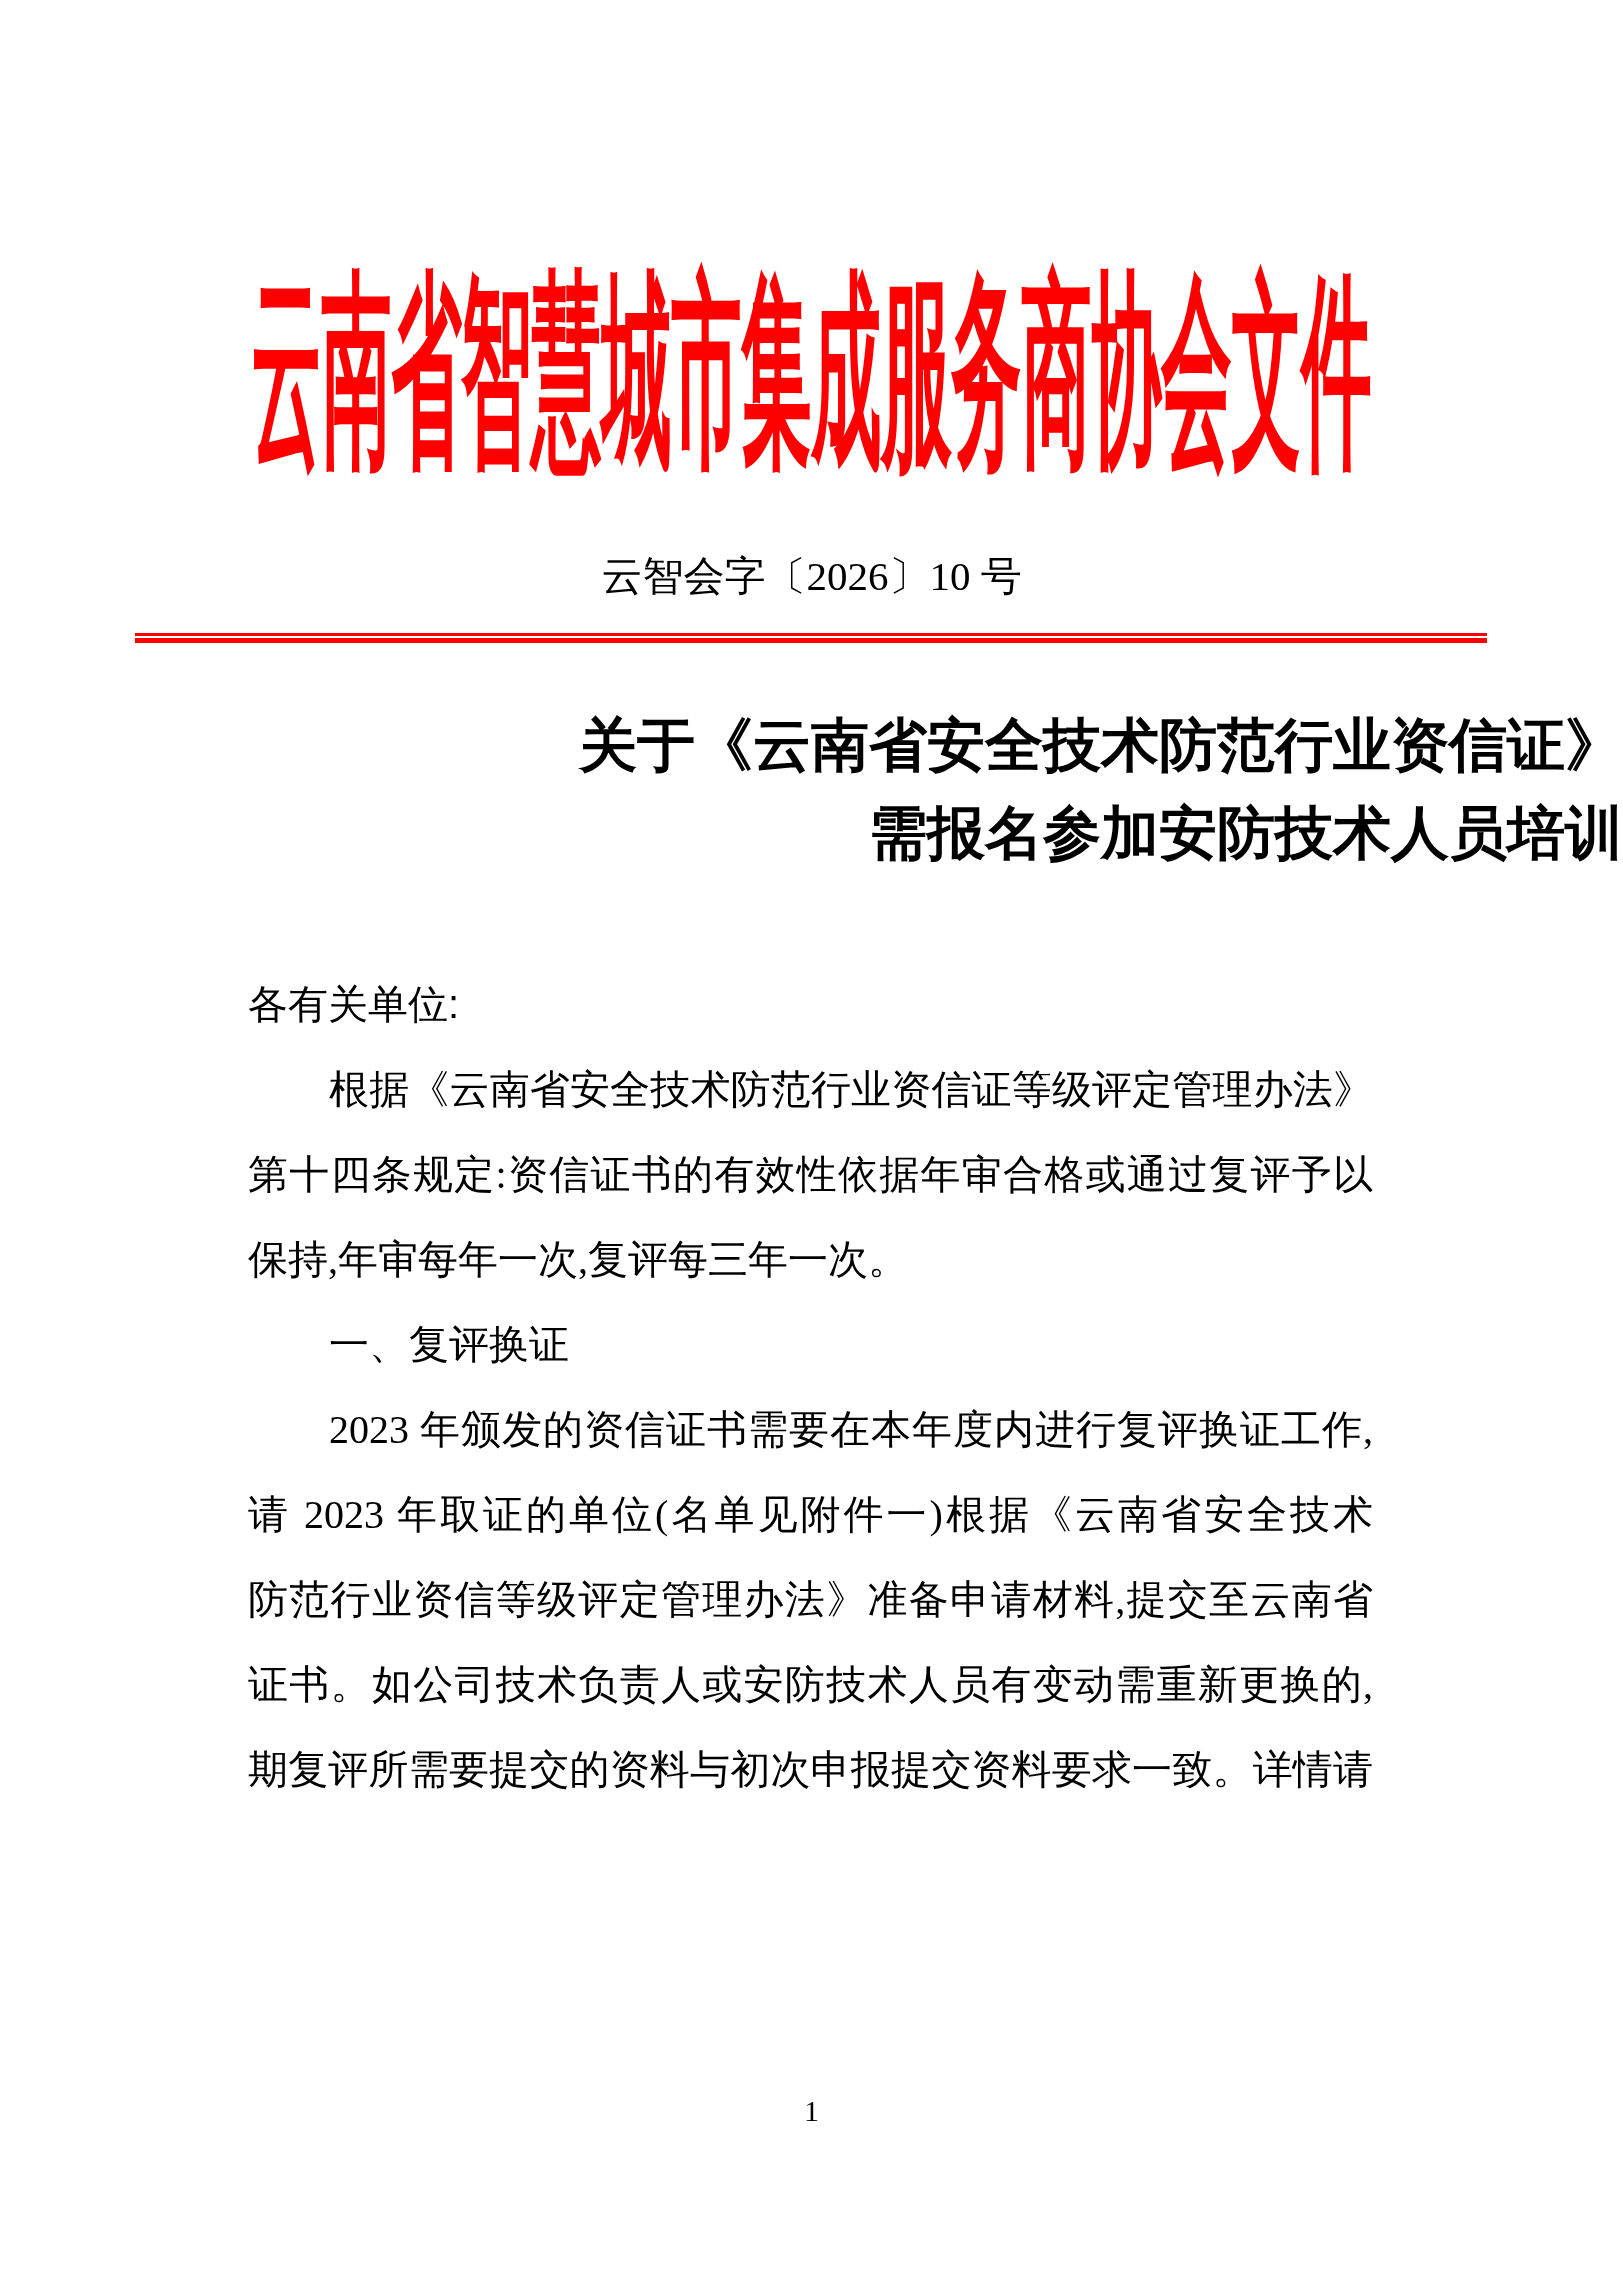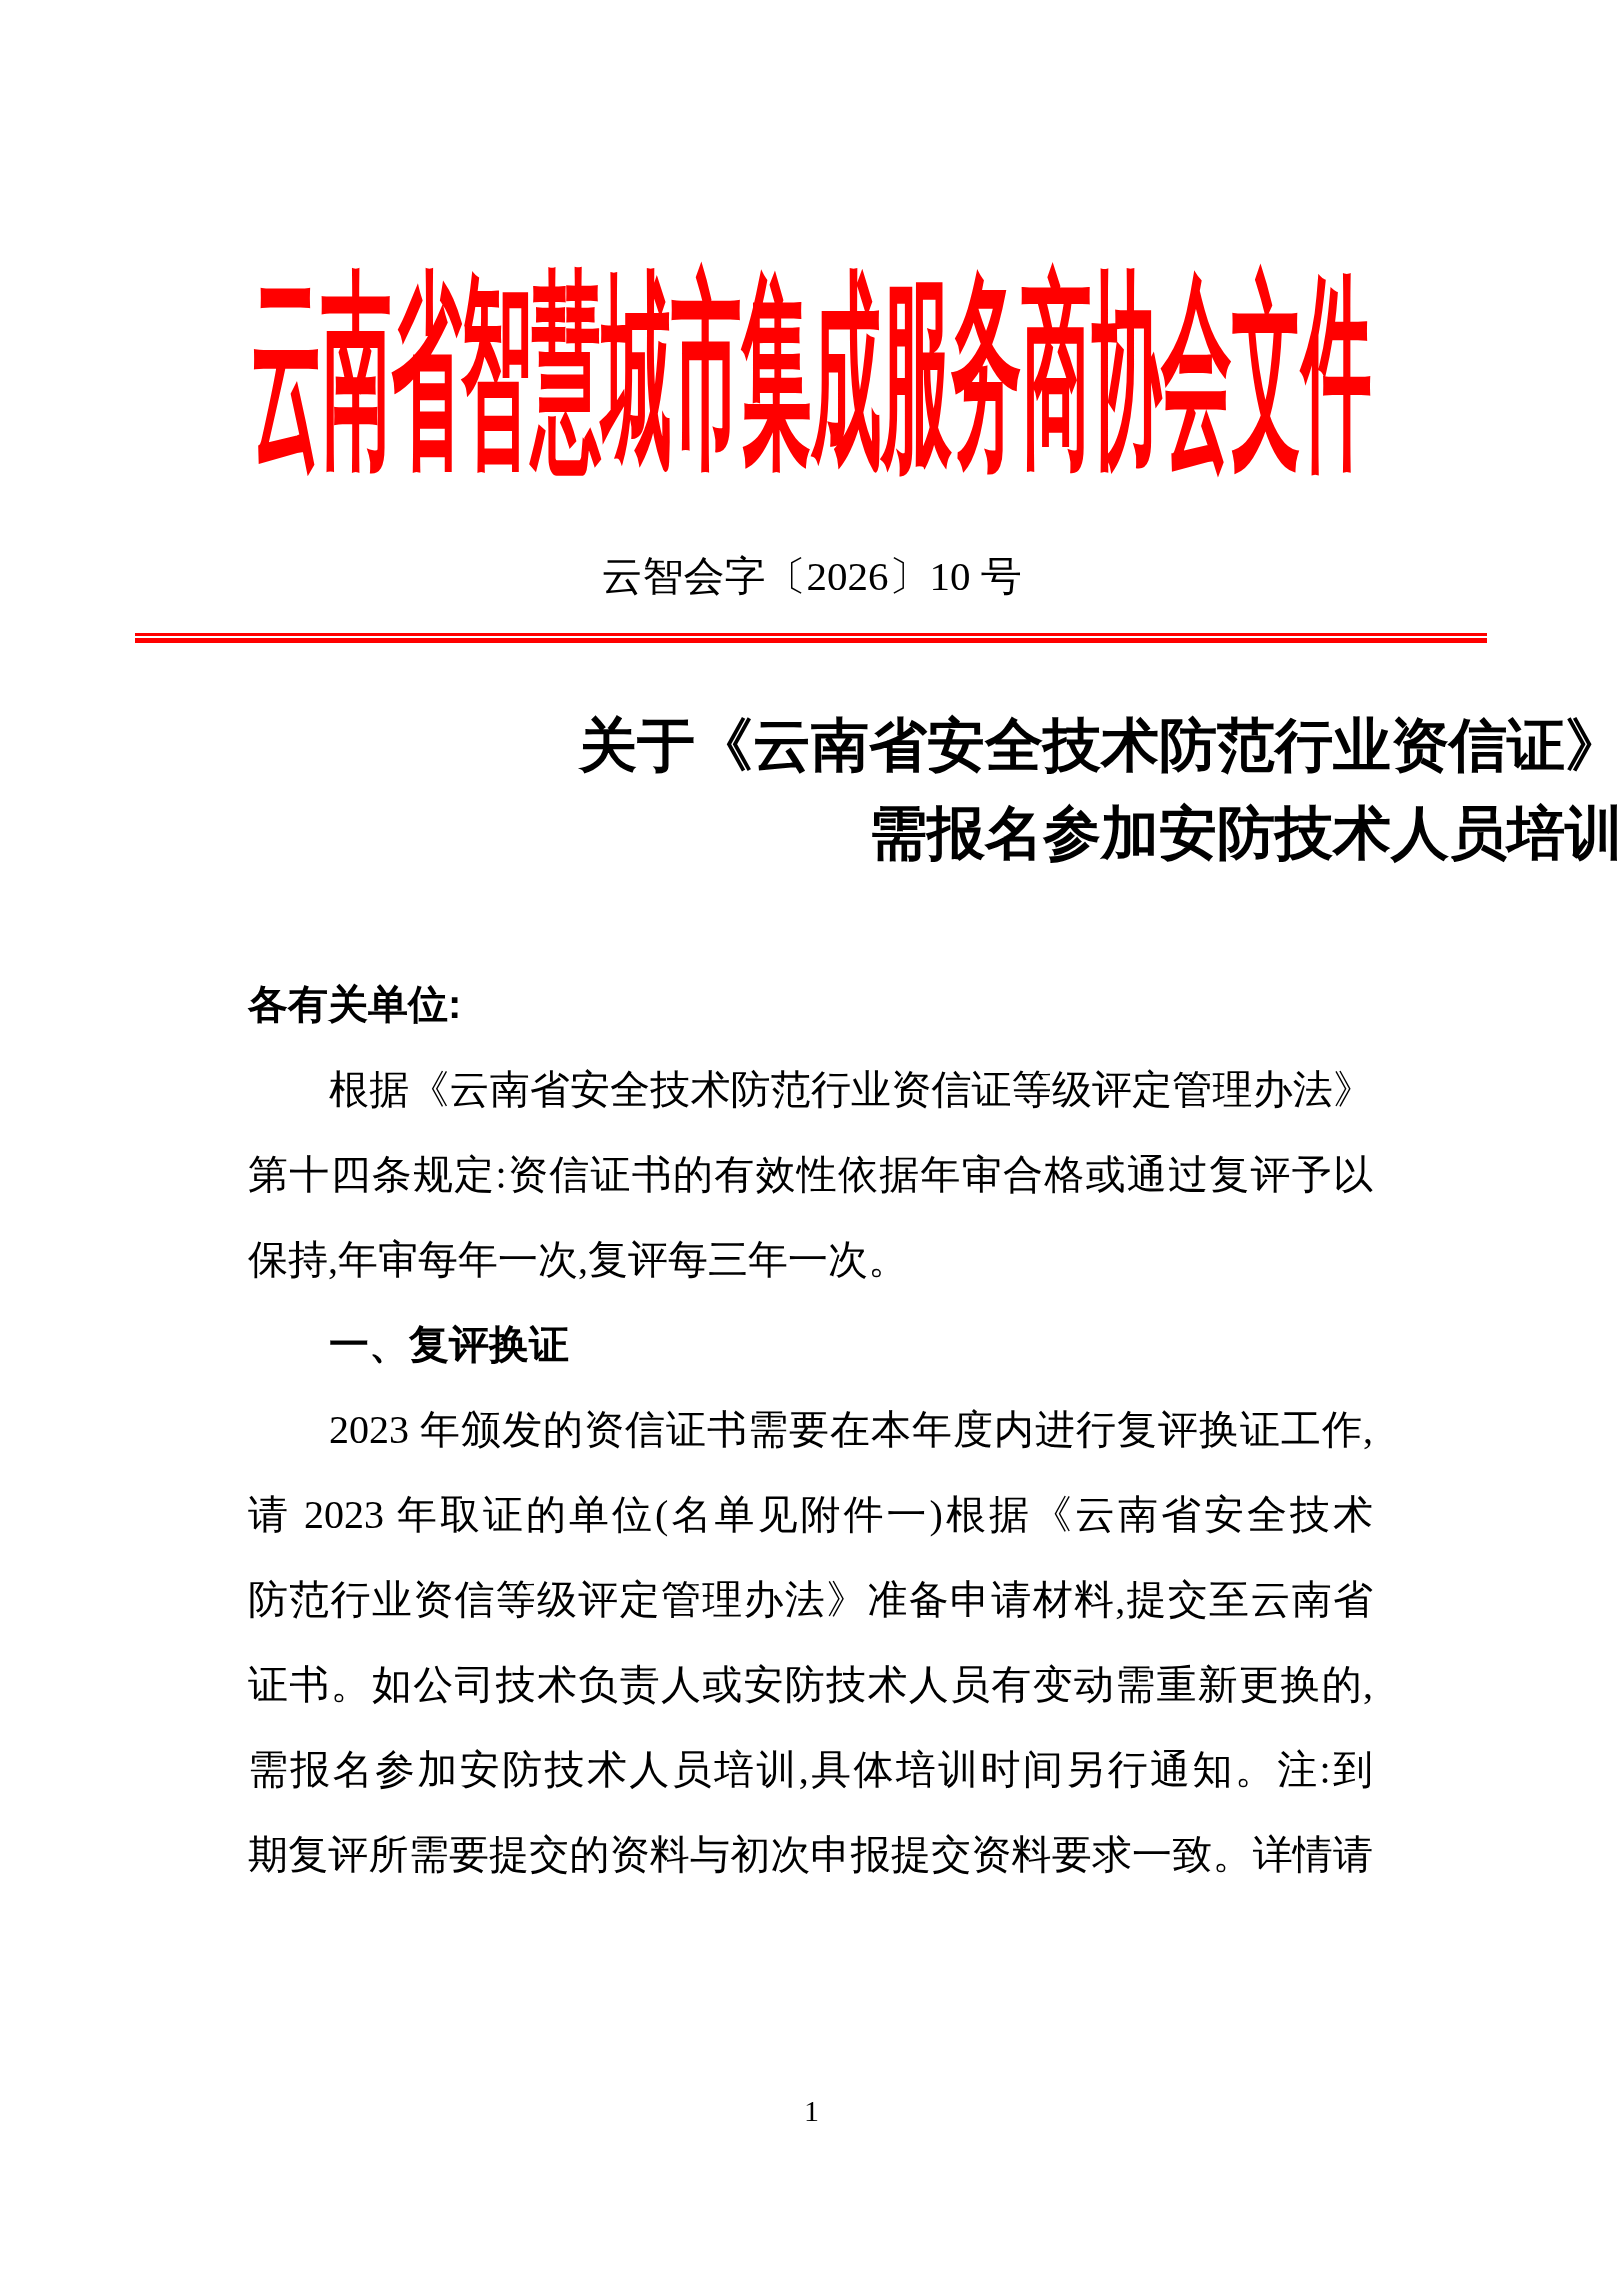--- a/index.html
+++ b/index.html
@@ -80,21 +80,21 @@
     text-align: left;
     white-space: nowrap;
   }
   .body-block .line.fill {
     white-space: normal;
     text-align: justify;
     text-align-last: justify;
   }
   .body-block .line.indent { text-indent: 81px; }
   .body-block .line.bold {
-    font-weight: bold;
+    font-weight: normal;
     font-family: "Liberation Sans", "DejaVu Sans", sans-serif;
   }
 
   
   .page-num {
     position: absolute;
     top: 2096px;
     left: 0;
     width: 100%;
     text-align: center;
@@ -126,20 +126,19 @@
   <div class="body-block" id="body-lines">
       <div class="line bold">各有关单位:</div>
       <div class="line indent fill">根据《云南省安全技术防范行业资信证等级评定管理办法》</div>
       <div class="line fill">第十四条规定:资信证书的有效性依据年审合格或通过复评予以</div>
       <div class="line">保持,年审每年一次,复评每三年一次。</div>
       <div class="line bold indent">一、复评换证</div>
       <div class="line indent fill">2023 年颁发的资信证书需要在本年度内进行复评换证工作,</div>
       <div class="line fill">请 2023 年取证的单位(名单见附件一)根据《云南省安全技术</div>
       <div class="line fill">防范行业资信等级评定管理办法》准备申请材料,提交至云南省</div>
       <div class="line fill">证书。如公司技术负责人或安防技术人员有变动需重新更换的,</div>
-      <div class="line fill">需报名参加安防技术人员培训,具体培训时间另行通知。注:到</div>
       <div class="line fill">期复评所需要提交的资料与初次申报提交资料要求一致。详情请</div>
     </div>
 
   <div class="page-num">1</div>
 
 </div>
 
 
 </body></html>

